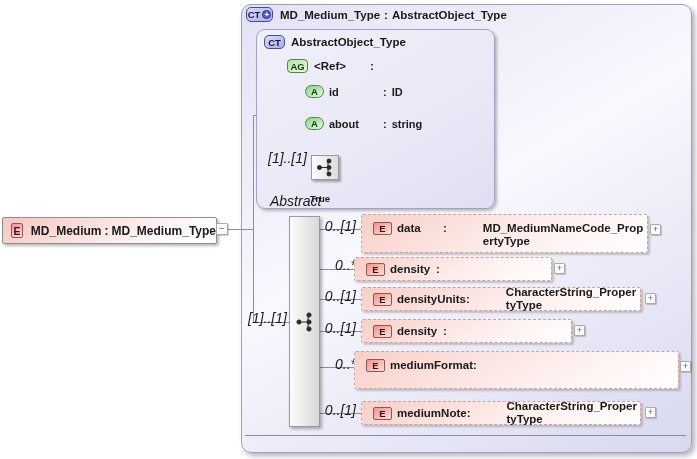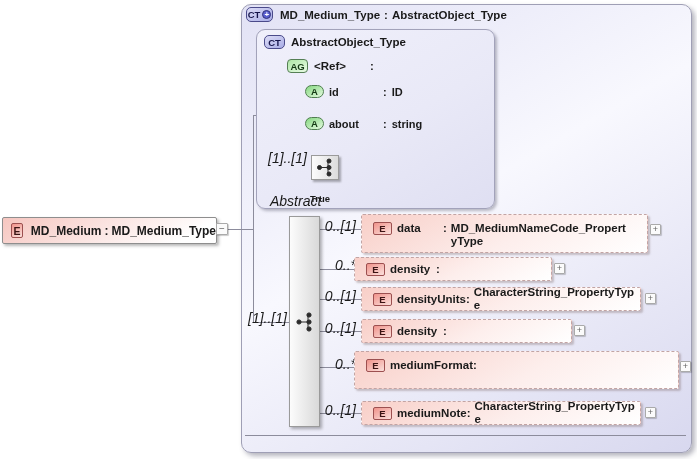--- a/index.html
+++ b/index.html
@@ -44,21 +44,21 @@
   
   .ebox{border:1px dashed #c2a4a4;border-radius:2px;background:linear-gradient(150deg,#f8cfc8 0%,#fdeeec 55%,#ffffff 100%);
     box-shadow:2px 2px 2px rgba(120,100,100,.35);display:flex;font-weight:bold;font-size:11.5px;line-height:13px;
     box-sizing:border-box;z-index:2;}
   .ebox.single{align-items:center;}
   .ebox.twoline{align-items:flex-start;padding-top:7px;}
   .ebox .badge-e{width:19px;height:13px;margin-left:11px;margin-right:5px;flex:none;}
   .ebox.twoline .badge-e{margin-top:0px;}
   .ebox .nm{min-width:46px;flex:none;}
   .ebox .co{flex:none;margin-right:4px;}
-  .ebox .ty{word-break:break-all;}
+  .ebox .ty{word-break:break-all;margin-left:32px;}
   .r0{left:361px;top:214px;width:287px;height:39px;}
   .r0 .ty{max-width:180px;}
   .r1{left:354px;top:257px;width:198px;height:24px;}
   .r2{left:361px;top:287px;width:280px;height:24px;}
   .r3{left:361px;top:319px;width:211px;height:24px;}
   .r4{left:354px;top:351px;width:325px;height:38px;}
   .r4 .ty{max-width:187px;}
   .r5{left:361px;top:401px;width:280px;height:24px;}
 
   

